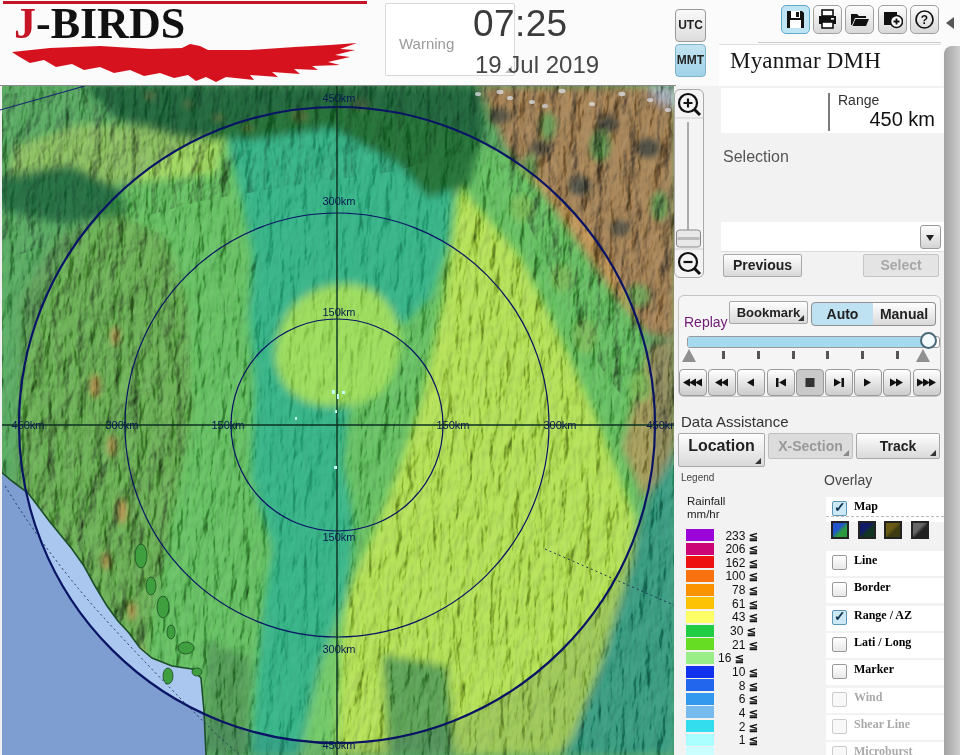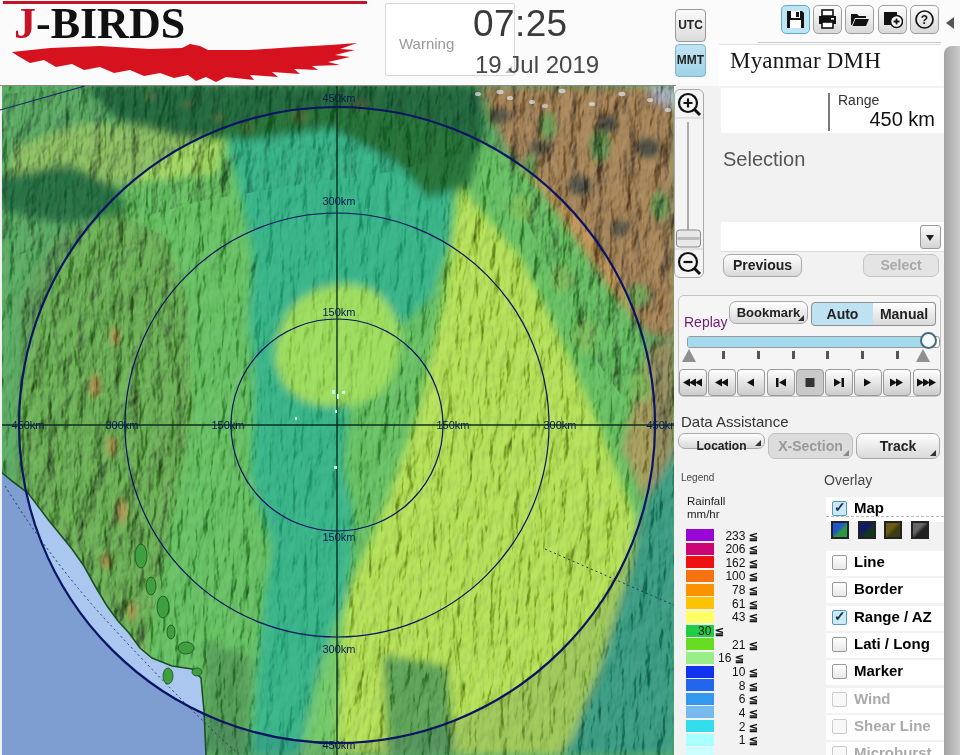--- a/index.html
+++ b/index.html
@@ -32,66 +32,66 @@
 
 #rstrip{left:944px;top:46px;width:16px;height:709px;background:linear-gradient(90deg,#a2a2a2,#cdcdcd);border-radius:8px 0 0 0;}
 #rtri{left:946px;top:17px;width:0;height:0;border-top:6px solid transparent;border-bottom:6px solid transparent;border-right:8px solid #555;}
 
 #panel{left:674px;top:86px;width:270px;height:669px;background:#f2f2f2;}
 .pnl{position:absolute;}
 #rangebox{left:47px;top:2px;width:223px;height:45px;background:#fff;}
 #rangediv{left:154px;top:7px;width:2px;height:38px;background:#7a7a7a;}
 #rangelbl{left:164px;top:6px;font-size:14px;color:#333;}
 #rangeval{left:0px;top:22px;width:261px;text-align:right;font-size:20px;color:#111;}
-#sellbl{left:49px;top:62px;font-size:20px;color:#555;}
+#sellbl{left:49px;top:62px;font-size:16px;color:#555;}
 .selrow{left:47px;width:223px;height:29px;background:#fff;border-bottom:1px solid #dcdcdc;}
 .ddbtn{position:absolute;right:3px;top:3px;width:19px;height:22px;border:1px solid #999;border-radius:3px;background:linear-gradient(#fcfcfc,#d4d4d4);}
 .ddbtn::after{content:"";position:absolute;left:5px;top:9px;border-left:4.5px solid transparent;border-right:4.5px solid transparent;border-top:6px solid #222;}
 .seltxt{position:absolute;left:10px;top:4px;font-size:19px;color:#1c1c1c;}
 #selrow1{top:78px;}
 #selrow2{top:107px;}
 #selrow3{top:136px;}
-.btn{position:absolute;border:1px solid #a8a8a8;border-radius:7px;background:linear-gradient(#fefefe,#d9d9d9);box-sizing:border-box;font-weight:bold;color:#222;text-align:center;}
+.btn{position:absolute;border:1px solid #a8a8a8;border-radius:2px;background:linear-gradient(#fefefe,#d9d9d9);box-sizing:border-box;font-weight:bold;color:#222;text-align:center;}
 #prevbtn{left:49px;top:168px;width:79px;height:23px;font-size:14px;line-height:21px;}
 #selbtn{left:189px;top:168px;width:76px;height:23px;font-size:14px;line-height:21px;background:#e4e4e4;border-color:#c6c6c6;color:#a8a8a8;}
 
 #replaybox{left:4px;top:209px;width:263px;height:102px;border:1px solid #c4c4c4;border-radius:6px;background:#f5f5f5;box-sizing:border-box;}
 #replaylbl{left:10px;top:228px;font-size:14px;color:#701a75;}
 #bookmark{left:55px;top:215px;width:79px;height:23px;font-size:13px;line-height:21px;}
 #autobtn{left:137px;top:216px;width:63px;height:24px;border-radius:4px 0 0 4px;background:#bfe2f2;border:1px solid #8f8f8f;font-size:14px;line-height:22px;}
 #manbtn{left:199px;top:216px;width:63px;height:24px;border-radius:0 4px 4px 0;border:1px solid #8f8f8f;border-left:none;font-size:14px;line-height:22px;}
 .corner{position:absolute;right:3px;bottom:2px;width:0;height:0;border-left:6px solid transparent;border-bottom:6px solid #333;}
 #track{left:13px;top:250px;width:253px;height:12px;border:1px solid #9a9a9a;border-radius:3px;background:#fff;box-sizing:border-box;}
 #trackfill{left:14px;top:251px;width:240px;height:10px;background:#a5d9ed;border-radius:2px 0 0 2px;}
 #thumb{left:246px;top:246px;width:17px;height:17px;border:2px solid #4a6a7a;border-radius:50%;background:#f4fbff;box-sizing:border-box;}
 .endtri{position:absolute;width:0;height:0;border-left:7px solid transparent;border-right:7px solid transparent;border-bottom:13px solid #909090;}
 .tick{position:absolute;top:265px;width:3px;height:8px;background:#555;}
 #pbrow{left:5px;top:283px;width:262px;height:27px;}
 .pb{position:absolute;top:0;width:28px;height:27px;border:1px solid #9a9a9a;border-radius:4px;background:linear-gradient(#fff,#ccc);box-sizing:border-box;}
 .pb svg{position:absolute;left:0;top:0;}
 #pb5{background:#c9c9c9;}
 
 #dalbl{left:7px;top:327px;font-size:15px;color:#333;}
-#locbtn{left:4px;top:347px;width:87px;height:16px;font-size:12px;line-height:24px;}
+#locbtn{left:4px;top:347px;width:87px;height:34px;font-size:16px;line-height:24px;}
 #xsecbtn{left:94px;top:347px;width:85px;height:26px;font-size:14px;line-height:24px;background:#dcdcdc;border-color:#c0c0c0;color:#999;}
 #trackbtn{left:182px;top:347px;width:84px;height:26px;font-size:14px;line-height:24px;}
 
 #leglbl{left:7px;top:386px;font-size:10px;color:#444;}
 #ovlbl{left:150px;top:386px;font-size:14px;color:#444;}
 #rainlbl{left:13px;top:409px;font-size:11.5px;color:#222;line-height:13px;}
 .sw{position:absolute;left:12px;width:28px;height:12px;}
 .lv{position:absolute;width:70px;text-align:right;font-size:12px;color:#111;}
 .lv i{font-style:normal;font-size:11px;font-weight:bold;}
 
 .ovrow{position:absolute;left:152px;width:118px;height:25px;background:#fff;}
 .cb{position:absolute;left:6px;top:4px;width:15px;height:15px;border:1px solid #999;border-radius:2px;background:linear-gradient(#fff,#e8e8e8);box-sizing:border-box;}
 .cb.on{background:#cde9f6;border-color:#5a96b8;}
 .cb.on::after{content:"\2713";position:absolute;left:1px;top:-3px;font-size:14px;font-weight:bold;color:#135;}
 .cb.dis{border-color:#ccc;background:#f8f8f8;}
-.ovtxt{position:absolute;left:28px;top:2px;font-size:15px;font-weight:bold;color:#000;}
+.ovtxt{position:absolute;left:28px;top:2px;font-size:12px;font-weight:bold;color:#000;font-family:Liberation Serif, serif;}
 .ovtxt.dis{color:#aaa;}
 #dashsep{left:152px;top:430px;width:118px;height:0;border-top:1px dashed #bbb;}
 .msw{position:absolute;top:435px;width:18px;height:18px;border:2px solid #222;box-sizing:border-box;}
 </style>
 </head>
 <body>
 <div id="app">
 
   <svg id="map" class="abs" style="left:0;top:86px;" width="676" height="669" viewBox="0 0 676 669">
   <defs>
@@ -463,21 +463,21 @@
         <div class="sw" style="top:634.1px;background:#33ddee"></div>
         <div class="sw" style="top:647.75px;background:#aaffff"></div>
         <div class="sw" style="top:661.4px;background:#ccffff"></div>
         <div class="lv" style="top:442.5px;left:14px;">233 <i>≦</i></div>
         <div class="lv" style="top:456.15px;left:14px;">206 <i>≦</i></div>
         <div class="lv" style="top:469.8px;left:14px;">162 <i>≦</i></div>
         <div class="lv" style="top:483.45px;left:14px;">100 <i>≦</i></div>
         <div class="lv" style="top:497.1px;left:14px;">78 <i>≦</i></div>
         <div class="lv" style="top:510.75px;left:14px;">61 <i>≦</i></div>
         <div class="lv" style="top:524.4px;left:14px;">43 <i>≦</i></div>
-        <div class="lv" style="top:538.05px;left:2px;text-align:center;">30 <i>≦</i></div>
+        <div class="lv" style="top:538.05px;left:12px;">30 <i>≦</i></div>
         <div class="lv" style="top:551.7px;left:14px;">21 <i>≦</i></div>
         <div class="lv" style="top:565.35px;left:0;">16 <i>≦</i></div>
         <div class="lv" style="top:579px;left:14px;">10 <i>≦</i></div>
         <div class="lv" style="top:592.65px;left:14px;">8 <i>≦</i></div>
         <div class="lv" style="top:606.3px;left:14px;">6 <i>≦</i></div>
         <div class="lv" style="top:619.95px;left:14px;">4 <i>≦</i></div>
         <div class="lv" style="top:633.6px;left:14px;">2 <i>≦</i></div>
         <div class="lv" style="top:647.25px;left:14px;">1 <i>≦</i></div>
       </div>
     <div id="overlay">

